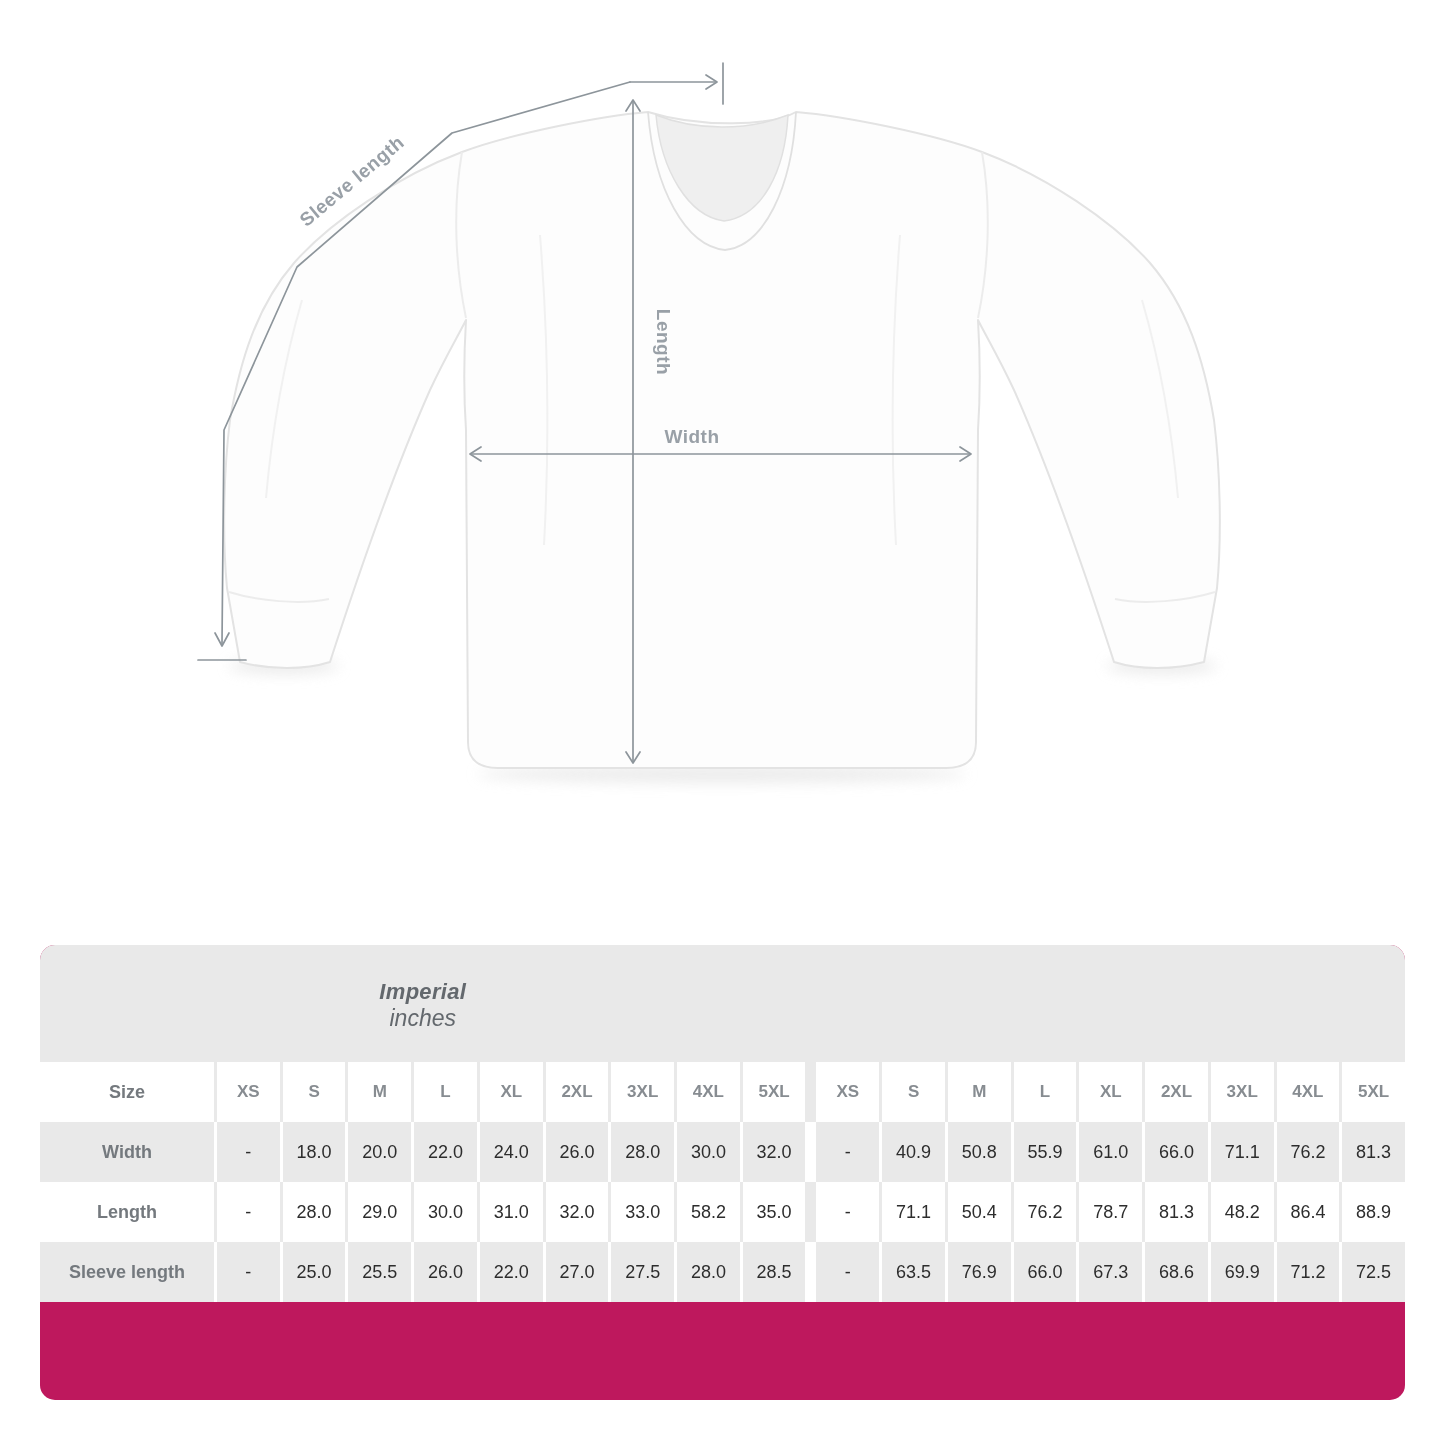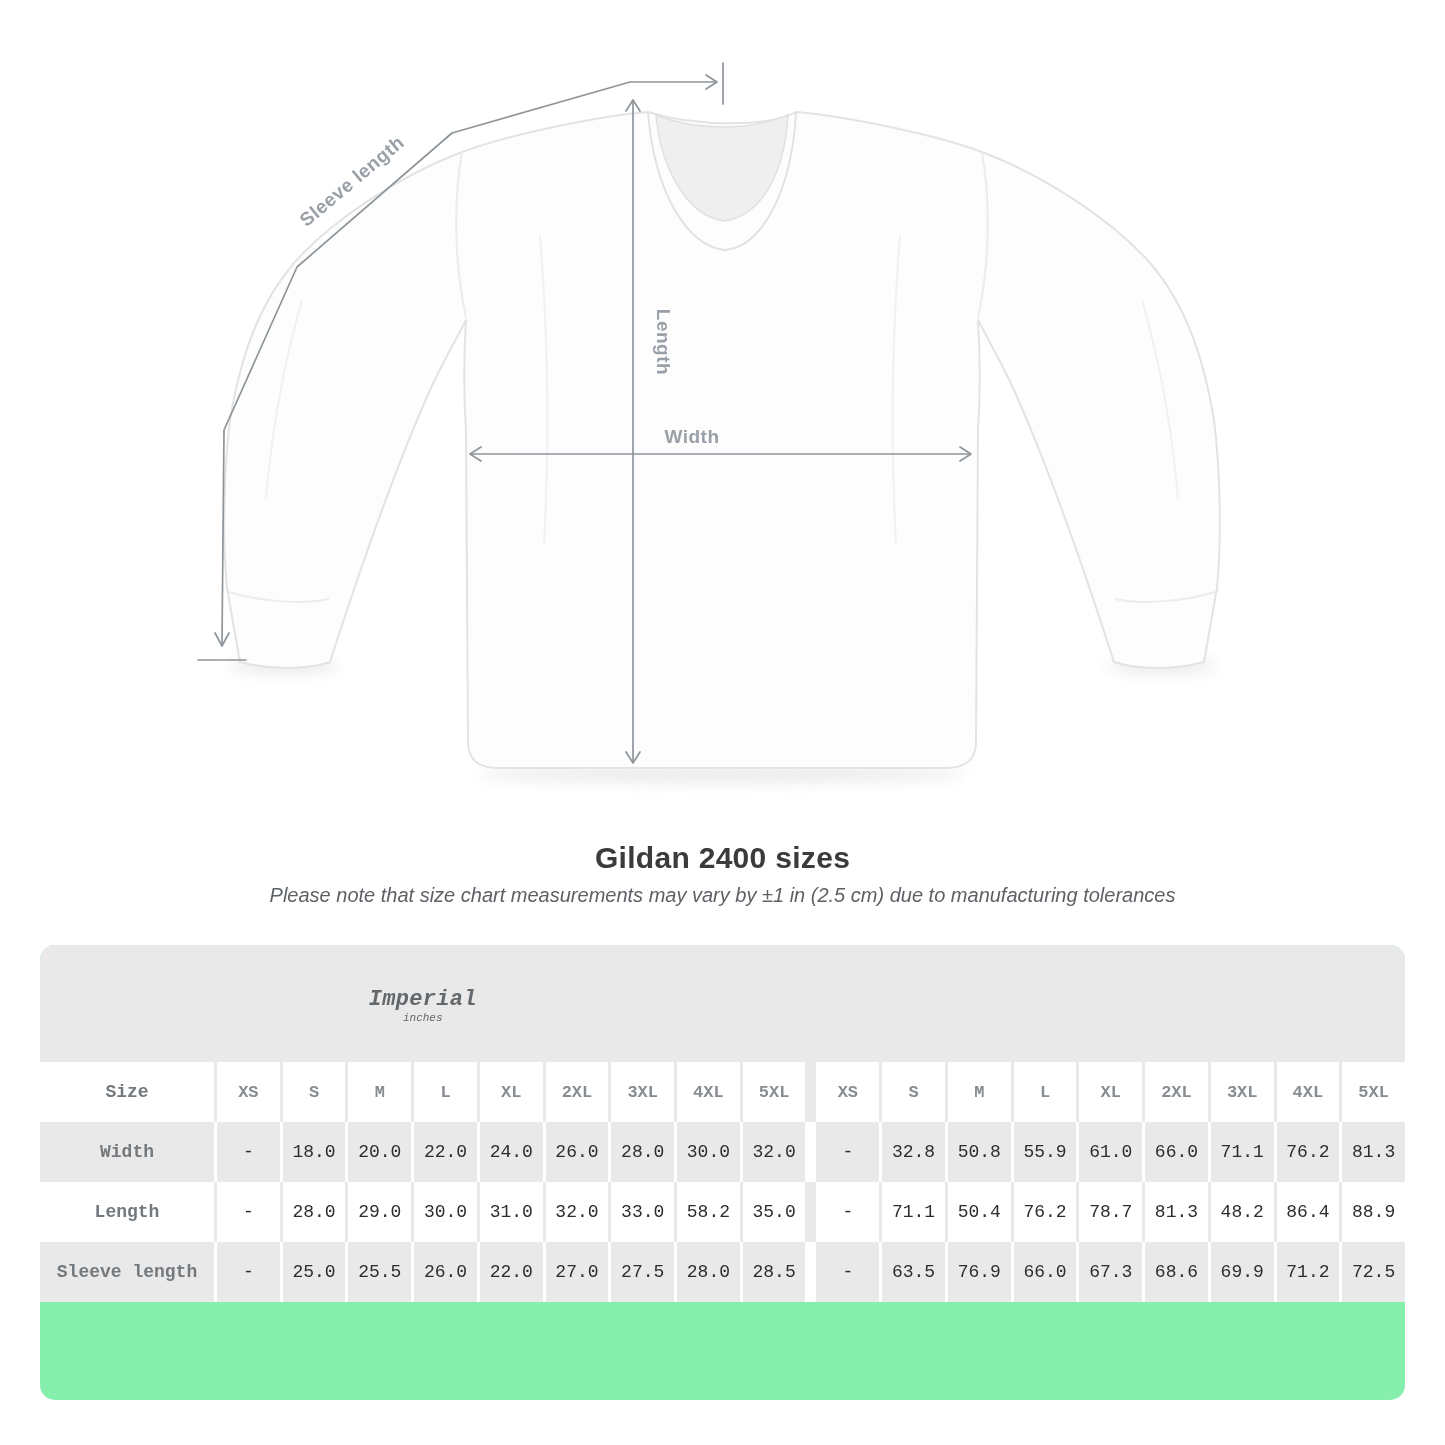--- a/index.html
+++ b/index.html
@@ -12,27 +12,27 @@
     font-size:19px;fill:#99a0a7;letter-spacing:.5px;}
   .measure{stroke:#8d959b;stroke-width:1.7;fill:none;stroke-linecap:round;stroke-linejoin:round;}
 
   
   .title-block{position:absolute;top:841px;left:0;width:100%;text-align:center;}
   .title-block h1{margin:0;font-size:30px;font-weight:bold;color:#3b3b3b;letter-spacing:.3px;}
   .subtitle{margin:9px 0 0;font-style:italic;font-size:20px;color:#5d6165;}
 
   
   .size-table{position:absolute;left:40px;top:945px;width:1365px;height:455px;
-    border-radius:15px;overflow:hidden;background:#86efac;font-family:Liberation Mono, monospace;}
+    border-radius:15px;overflow:hidden;background:#be185d;}
   .band{height:117px;background:#e9e9e9;display:flex;}
   .band-half{display:flex;flex-direction:column;align-items:center;justify-content:center;padding-top:4px;}
   .band-left{width:calc(174px + (100% - 182px)/2);}
   .band-right{flex:1;}
   .band-title{font-style:italic;font-weight:bold;font-size:22px;color:#63686d;letter-spacing:.3px;}
-  .band-sub{font-style:italic;font-size:11px;color:#63686d;margin-top:0;}
+  .band-sub{font-style:italic;font-size:23px;color:#63686d;margin-top:0;}
 
   .trow{display:grid;grid-template-columns:174px repeat(9,1fr) 8px repeat(9,1fr);height:60px;}
   .cell{display:flex;align-items:center;justify-content:center;}
   .r-w .cell{background:#fff;border-left:3px solid #e9e9e9;}
   .r-g .cell{background:#e9e9e9;border-left:3px solid #fff;}
   .trow .lbl{border-left:none;}
   .r-w .sp{background:#e9e9e9;}
   .r-g .sp{background:#fff;}
   .hdr-size,.rlbl{font-weight:bold;font-size:18px;color:#74797e;}
   .szh{font-weight:bold;font-size:17px;color:#878c91;}
@@ -124,24 +124,20 @@
     </g>
 
     <g>
       <path class="measure" d="M471,454 L970,454"></path>
       <path class="measure" d="M481,447 L470,454 L481,461"></path>
       <path class="measure" d="M960,447 L971,454 L960,461"></path>
       <text x="692" y="443" text-anchor="middle">Width</text>
     </g>
   </svg>
 
-  <div class="title-block">
-    <h1>Gildan 2400 sizes</h1>
-    <p class="subtitle">Please note that size chart measurements may vary by ±1 in (2.5 cm) due to manufacturing tolerances</p>
-  </div>
 
   <div class="size-table">
 
     <div class="band">
       <div class="band-half band-left">
         <div class="band-title">Imperial</div>
         <div class="band-sub">inches</div>
       </div>
     </div>
 
@@ -174,21 +170,21 @@
       <div class="cell val">18.0</div>
       <div class="cell val">20.0</div>
       <div class="cell val">22.0</div>
       <div class="cell val">24.0</div>
       <div class="cell val">26.0</div>
       <div class="cell val">28.0</div>
       <div class="cell val">30.0</div>
       <div class="cell val">32.0</div>
       <div class="sp"></div>
       <div class="cell val">-</div>
-      <div class="cell val">32.8</div>
+      <div class="cell val">40.9</div>
       <div class="cell val">50.8</div>
       <div class="cell val">55.9</div>
       <div class="cell val">61.0</div>
       <div class="cell val">66.0</div>
       <div class="cell val">71.1</div>
       <div class="cell val">76.2</div>
       <div class="cell val">81.3</div>
     </div>
 
     <div class="trow r-w">

